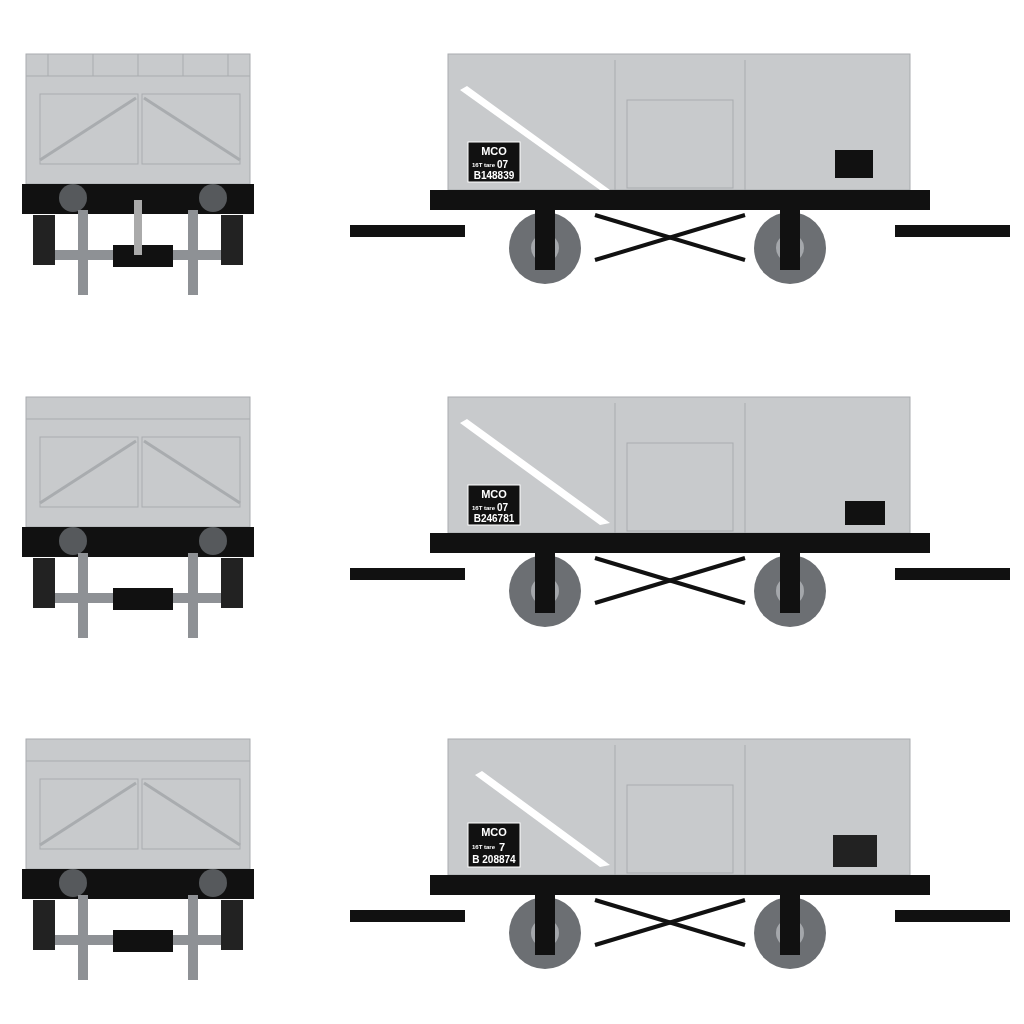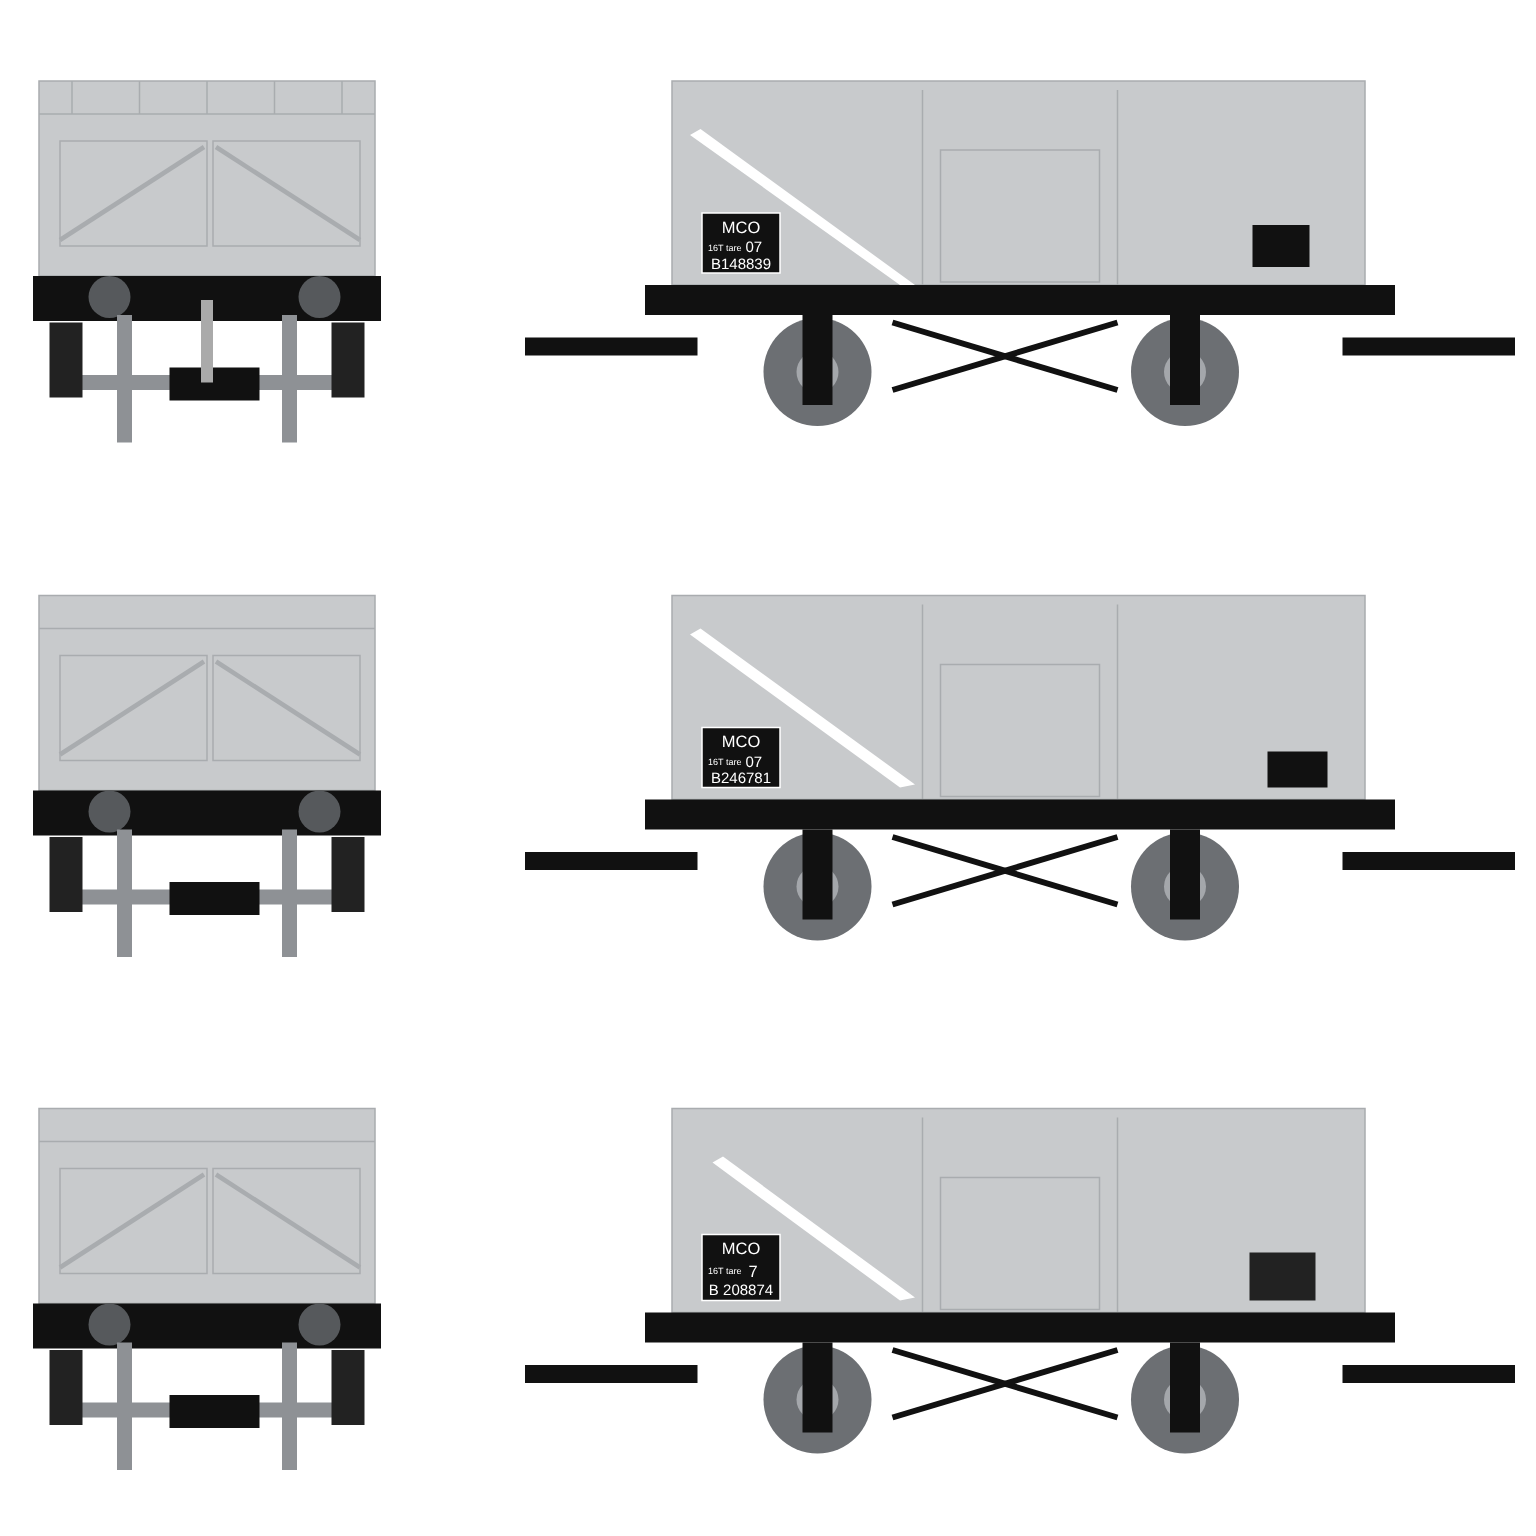--- a/index.html
+++ b/index.html
@@ -1,18 +1,18 @@
 <!DOCTYPE html>
 <html><head>
   <meta charset="utf-8">
   <style>
     html, body { margin: 0; padding: 0; background: #ffffff; }
     body { width: 1024px; height: 1024px; position: relative; overflow: hidden;
            font-family: "Liberation Sans", sans-serif; }
-    .row { position: absolute; left: 0; width: 1024px; height: 280px; }
+    .row { position: absolute; left: 0; width: 1024px; height: 280px; font-weight: bold; }
     .end-view { position: absolute; left: 18px; top: 0; width: 240px; height: 260px; }
     .side-view { position: absolute; left: 345px; top: 0; width: 670px; height: 260px; }
     svg { display: block; overflow: visible; }
     .plate-text { font-family: "Liberation Sans", sans-serif; fill: #ffffff; }
   </style>
 </head>
 <body>
 
 <div class="row" style="top:50px;">
   <div class="end-view">

